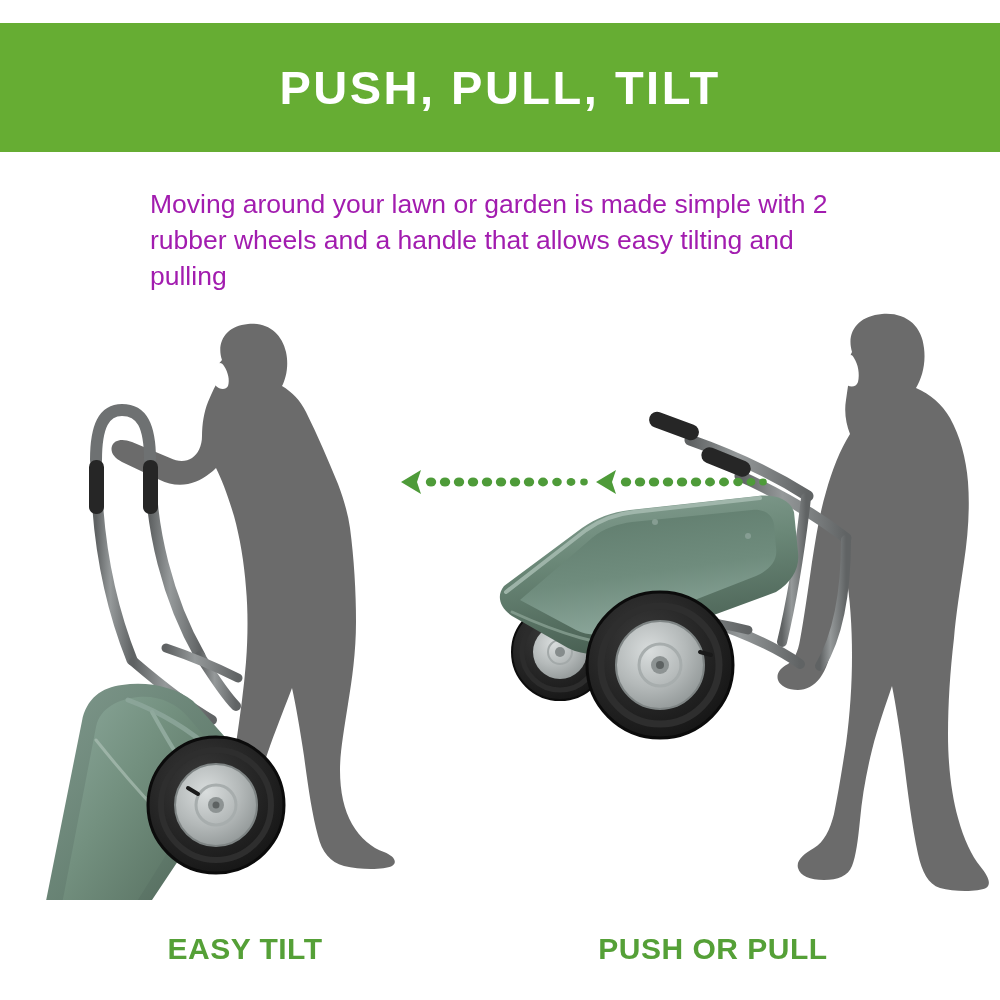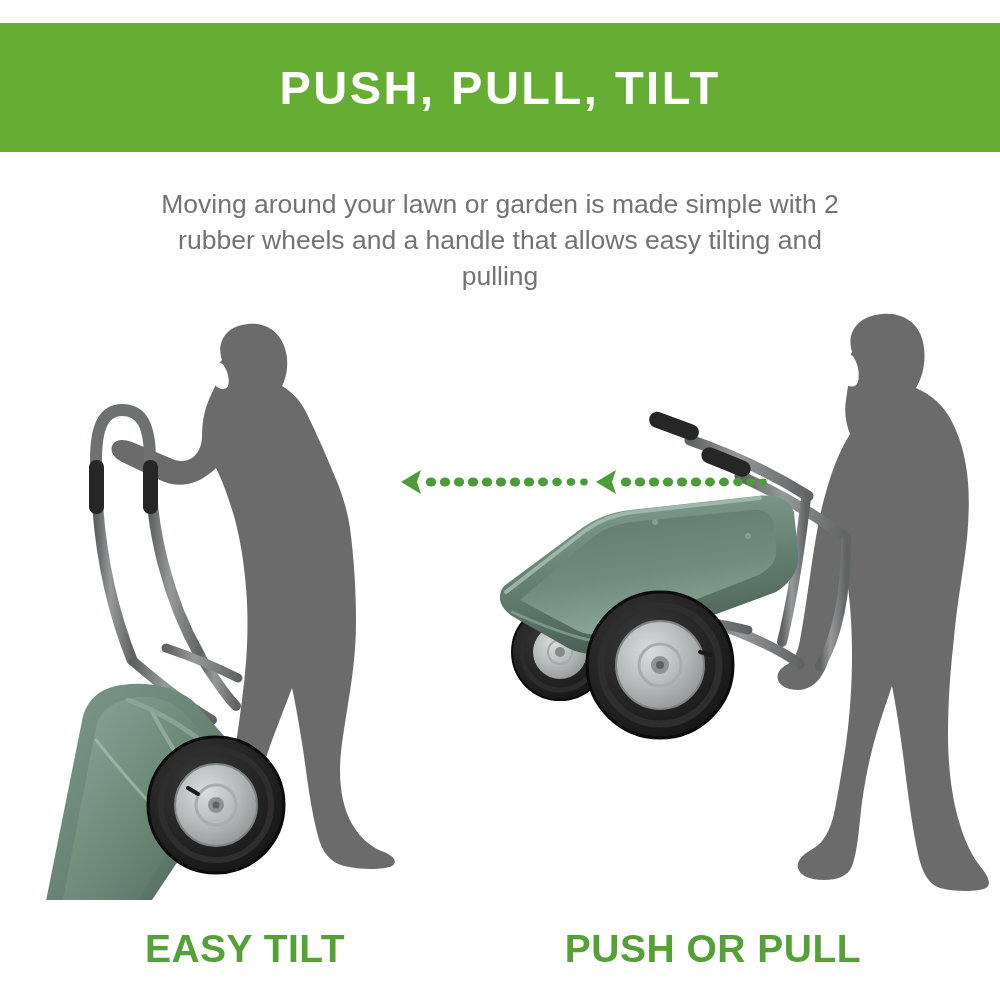--- a/index.html
+++ b/index.html
@@ -37,22 +37,21 @@
     text-align: center;
     white-space: nowrap;
   }
 
   
   .subtitle {
     position: absolute;
     left: 150px;
     top: 186px;
     width: 700px;
-    text-align: center;
-    color: #737373;
+    color: #a21caf;
     font-size: 26.5px;
     line-height: 36px;
     font-weight: normal;
   }
 
   
   .stage {
     position: absolute;
     left: 0;
     top: 300px;
@@ -68,21 +67,21 @@
     top: 465px;
     width: 380px;
     height: 36px;
   }
 
   
   .caption {
     position: absolute;
     top: 925px;
     color: #55a037;
-    font-size: 39px;
+    font-size: 30px;
     font-weight: bold;
     letter-spacing: 0.5px;
     line-height: 48px;
     white-space: nowrap;
     text-align: center;
   }
   .caption-left  { left: 60px;  width: 370px; }
   .caption-right { left: 528px; width: 370px; }
 </style>
 </head>

